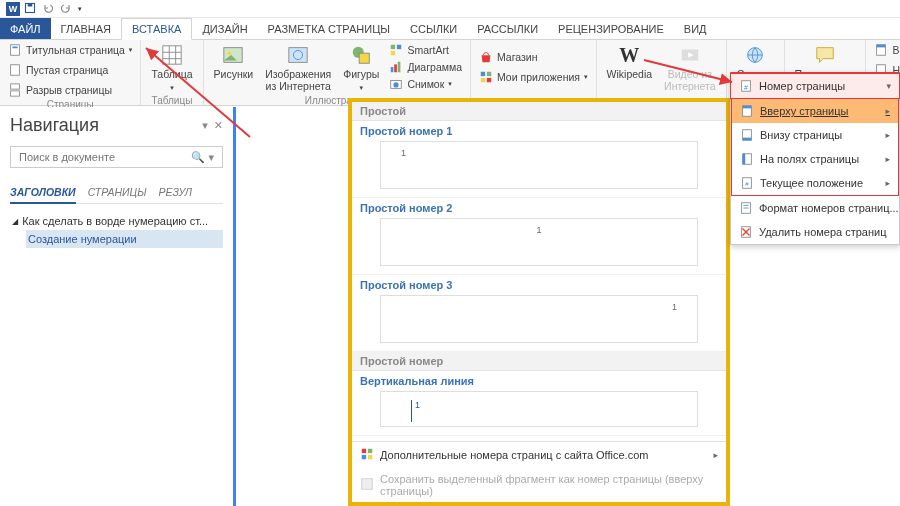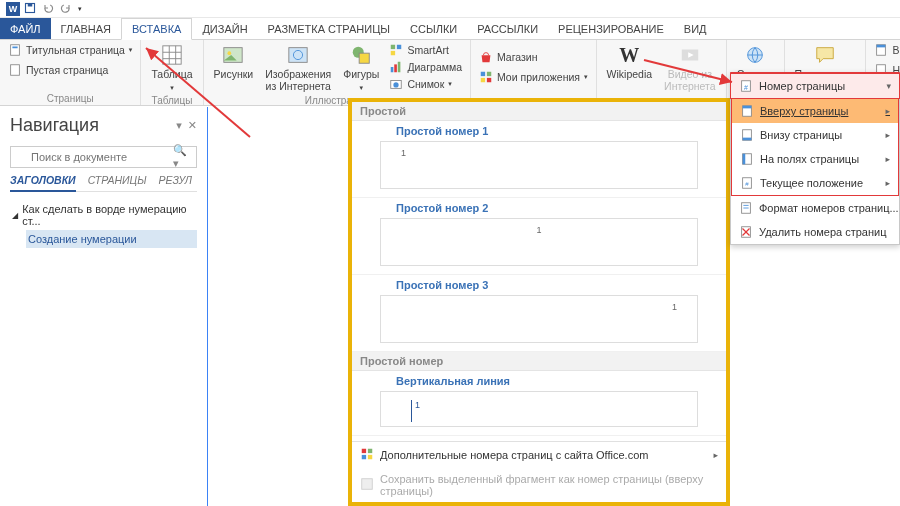--- a/index.html
+++ b/index.html
@@ -24,25 +24,25 @@
   .group .buttons { display: flex; gap: 4px; flex: 1; }
   .group .glabel { text-align: center; font-size: 10px; color: #888; padding: 1px 0; }
   .smallcol { display: flex; flex-direction: column; gap: 1px; }
   .smallbtn { display: flex; align-items: center; gap: 4px; font-size: 10.5px; color: #444; padding: 1px 2px; white-space: nowrap; cursor: pointer; }
   .smallbtn svg, .smallbtn .ico { width: 14px; height: 14px; flex: none; }
   .bigbtn { display: flex; flex-direction: column; align-items: center; gap: 2px; padding: 2px 4px; font-size: 10.5px; color: #444; cursor: pointer; text-align: center; }
   .bigbtn svg, .bigbtn .ico { width: 22px; height: 22px; }
   .dd { font-size: 7px; }
 
   
-  .navpane { position: absolute; left: 0; top: 107px; width: 208px; bottom: 0; border-right: 1px solid #3b82f6; padding: 8px 10px; background: #fff; }
+  .navpane { position: absolute; left: 0; top: 107px; width: 236px; bottom: 0; border-right: 3px solid #3b82f6; padding: 8px 10px; background: #fff; }
   .navpane h2 { font-size: 18px; font-weight: normal; color: #444; margin-bottom: 10px; display: flex; align-items: center; }
   .navpane h2 .spacer { flex: 1; }
   .navpane h2 .ctl { font-size: 11px; color: #888; margin-left: 6px; cursor: pointer; }
-  .searchbox { width: 100%; height: 22px; border: 1px solid #ccc; display: flex; align-items: center; padding: 0 20px; margin-bottom: 2px; }
+  .searchbox { width: 100%; height: 22px; border: 1px solid #ccc; display: flex; align-items: center; padding: 0 8px; margin-bottom: 14px; }
   .searchbox input { flex: 1; border: none; outline: none; font-size: 11px; color: #888; }
   .navtabs { display: flex; gap: 12px; font-size: 10.5px; color: #777; border-bottom: 1px solid #e0e0e0; font-style: italic; }
   .navtabs .nt { padding: 4px 0; cursor: pointer; }
   .navtabs .nt.active { color: #2a579a; border-bottom: 2px solid #2a579a; margin-bottom: -1px; font-weight: 600; }
   .tree { margin-top: 8px; font-size: 11px; }
   .tree .node { padding: 3px 2px; display: flex; align-items: center; gap: 4px; cursor: pointer; }
   .tree .child { margin-left: 16px; background: #d8e6f3; color: #2a579a; }
 
   
   .pn-menu { position: absolute; right: 0; top: 72px; width: 170px; background: #fff; border: 1px solid #c8c8c8; border-top: 2px solid #e2393a; box-shadow: 0 2px 6px rgba(0,0,0,0.2); z-index: 10; }
@@ -50,21 +50,21 @@
   .pn-menu .mi:hover, .pn-menu .mi.hover { background: #fdba74; text-decoration: underline; }
   .pn-menu .mi.title { background: #fdeaea; border: 1px solid #e2393a; margin: -1px; }
   .pn-menu .mi .ico { width: 14px; height: 14px; flex: none; }
   .pn-menu .mi .chev { margin-left: auto; font-size: 9px; color: #666; }
   .pn-sub { border: 1px solid #e2393a; }
 
   
   .gallery { position: absolute; left: 348px; top: 98px; right: 170px; bottom: 0; border: 4px solid #eab308; background: #fff; display: flex; flex-direction: column; }
   .gallery .section { background: #f2f2f2; color: #888; font-weight: 600; font-size: 11px; padding: 3px 8px; border-bottom: 1px solid #e4e4e4; }
   .gallery .item { padding: 4px 8px 8px; border-bottom: 1px solid #f0f0f0; }
-  .gallery .item .ilabel { font-size: 11px; color: #3a72b6; font-weight: 600; margin-bottom: 4px; margin-left: 36px; }
+  .gallery .item .ilabel { font-size: 11px; color: #3a72b6; font-weight: 600; margin-bottom: 4px; }
   .gallery .thumb { height: 48px; border: 1px solid #ddd; margin: 0 20px; position: relative; background: #fff; }
   .gallery .thumb.small { height: 36px; }
   .gallery .thumb .pg { position: absolute; font-size: 9px; color: #666; }
   .gallery .thumb .vline { position: absolute; left: 30px; top: 8px; bottom: 4px; width: 1px; background: #2a579a; }
   .gallery .bottom { margin-top: auto; border-top: 1px solid #e0e0e0; }
   .gallery .brow { display: flex; align-items: center; gap: 6px; padding: 5px 8px; font-size: 11px; cursor: pointer; }
   .gallery .brow.disabled { color: #aaa; cursor: default; }
   .gallery .brow .chev2 { margin-left: auto; font-size: 9px; color: #666; }
 
   
@@ -114,20 +114,27 @@
               <rect x="5" y="4" width="6" height="2" fill="#4a90d9"></rect>
             </svg></span>
           <span>Титульная страница</span>
           <span class="dd">▾</span>
         </div>
       <div class="smallbtn">
           <span class="ico"><svg viewBox="0 0 16 16">
               <rect x="3" y="2" width="10" height="12" fill="#fff" stroke="#888"></rect>
             </svg></span>
           <span>Пустая страница</span>
+        </div>
+      <div class="smallbtn">
+          <span class="ico"><svg viewBox="0 0 16 16">
+              <rect x="3" y="1" width="10" height="6" fill="#fff" stroke="#888"></rect>
+              <rect x="3" y="9" width="10" height="6" fill="#fff" stroke="#888"></rect>
+            </svg></span>
+          <span>Разрыв страницы</span>
         </div>
     </div>
     <div class="glabel">Страницы</div>
   </div>
   <div class="group">
     <div class="buttons">
       <div class="bigbtn">
           <span class="ico"><svg viewBox="0 0 24 24">
               <rect x="2" y="2" width="20" height="20" fill="#fff" stroke="#888"></rect>
               <line x1="2" y1="9" x2="22" y2="9" stroke="#888"></line>

